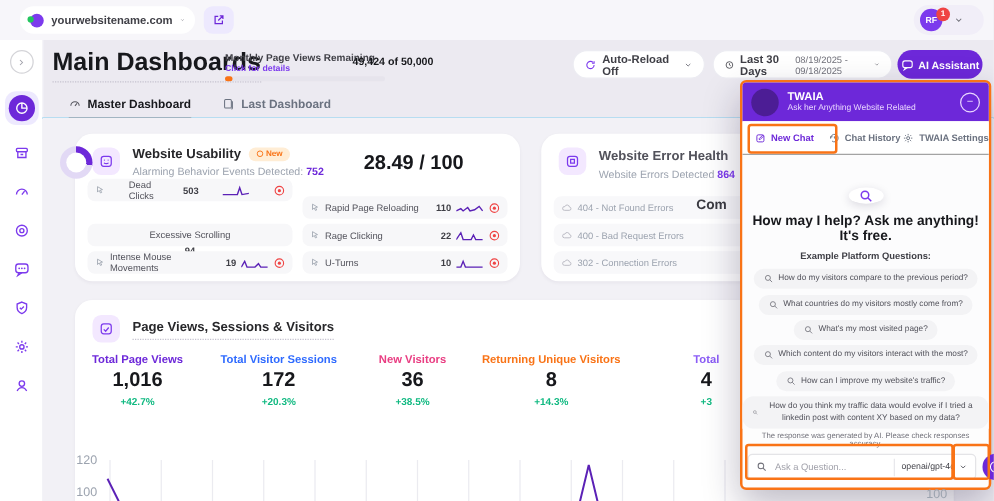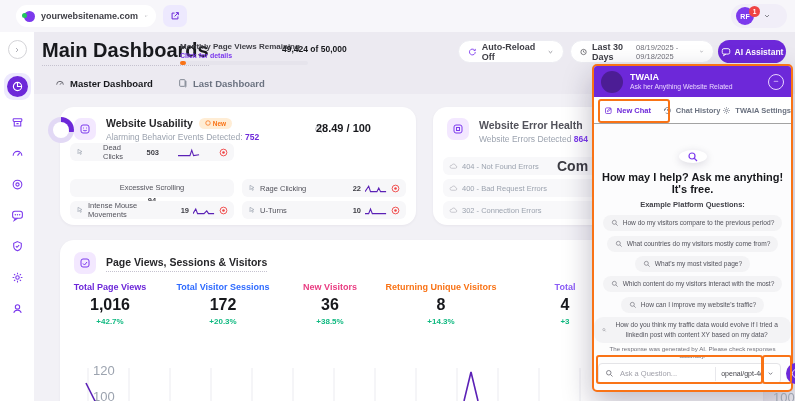--- a/index.html
+++ b/index.html
@@ -66,31 +66,31 @@
   .c-title{font-size:10.5px;font-weight:bold;color:#27272a;}
   .badge-new{background:#ffedd5;color:#f97316;font-size:6.5px;font-weight:bold;border-radius:7px;padding:2px 6px;display:inline-flex;align-items:center;gap:2px;}
   .c-sub{font-size:8.5px;color:#9ca3af;}
   .metric-row{position:absolute;height:18px;background:#f7f7f9;border-radius:6px;
     display:flex;align-items:center;gap:4px;padding:0 6px;box-sizing:border-box;}
   .m-label{font-size:7.5px;color:#52525b;flex:1;}
   .m-value{font-size:7.5px;font-weight:bold;color:#3f3f46;}
   .rec-ic{color:#ef4444;}
   .donut{width:26px;height:26px;border-radius:50%;background:conic-gradient(#6d28d9 0 28%,#e2d9f5 28% 100%);position:relative;}
   .donut:after{content:"";position:absolute;left:5px;top:5px;width:16px;height:16px;border-radius:50%;background:#fff;}
-  .score{font-size:11px;font-weight:bold;color:#17181c;}
+  .score{font-size:16px;font-weight:bold;color:#17181c;}
 
   
   .stat{position:absolute;text-align:center;transform:translateX(-50%);}
   .stat .s-label{font-size:9px;font-weight:bold;}
   .stat .s-value{font-size:16px;font-weight:bold;color:#17181c;margin-top:4px;}
   .stat .s-change{font-size:8px;font-weight:bold;color:#10b981;margin-top:3px;}
-  .ytick{position:absolute;font-size:13px;color:#9ca3af;padding-left:32px;}
-
-  
-  #clipped-text{left:557px;top:158px;font-size:14px;font-weight:bold;color:#3b3b42;z-index:5;}
+  .ytick{position:absolute;font-size:10px;color:#9ca3af;}
+
+  
+  #clipped-text{left:557px;top:158px;font-size:11px;font-weight:bold;color:#3b3b42;z-index:5;}
 
   
   #chat{left:592px;top:64px;width:201px;height:328px;background:#fdfdfd;z-index:10;
     border:2px solid #f97316;border-radius:5px;box-sizing:border-box;
     box-shadow:0 12px 30px rgba(20,10,50,.28);display:flex;flex-direction:column;}
   #chat-header{height:31px;background:#6d28d9;border-radius:3px 3px 0 0;display:flex;align-items:center;padding:0 7px;gap:7px;flex:0 0 auto;}
   .chat-avatar{width:22px;height:22px;border-radius:50%;background:#4c1d95;flex:0 0 auto;}
   .chat-title{font-size:9px;font-weight:bold;color:#fff;line-height:1.2;}
   .chat-sub{font-size:6.8px;color:#e9d5ff;line-height:1.2;}
   .chat-min{margin-left:auto;width:14px;height:14px;border:1.2px solid #e9d5ff;border-radius:50%;color:#e9d5ff;
@@ -332,20 +332,34 @@
     <span class="m-value">19</span>
     <svg width="22" height="10" viewBox="0 0 24 10">
         <path d="M0,9 L3,4 L5,9 L12,9 L15,6 L17,9 L23,9" fill="none" stroke="#5b21b6" stroke-width="1.2"></path>
       </svg>
     <svg class="rec-ic" width="9" height="9" viewBox="0 0 24 24">
         <circle cx="12" cy="12" r="9" fill="none" stroke="currentColor" stroke-width="2.4"></circle>
         <circle cx="12" cy="12" r="3.4" fill="currentColor"></circle>
       </svg>
   </div>
 
+  <div class="metric-row" style="left:182px;top:50px;width:164px;">
+    <svg width="8" height="8" viewBox="0 0 24 24">
+        <path d="M6 4l12 7-5 1 3 6-3 1-3-6-4 4z" fill="none" stroke="#9ca3af" stroke-width="2"></path>
+      </svg>
+    <span class="m-label">Rapid Page Reloading</span>
+    <span class="m-value">110</span>
+    <svg width="22" height="10" viewBox="0 0 24 10">
+        <path d="M0,8 L4,6 L6,8 L10,5 L12,8 L16,7 L20,4 L23,8" fill="none" stroke="#5b21b6" stroke-width="1.2"></path>
+      </svg>
+    <svg class="rec-ic" width="9" height="9" viewBox="0 0 24 24">
+        <circle cx="12" cy="12" r="9" fill="none" stroke="currentColor" stroke-width="2.4"></circle>
+        <circle cx="12" cy="12" r="3.4" fill="currentColor"></circle>
+      </svg>
+  </div>
   <div class="metric-row" style="left:182px;top:72px;width:164px;">
     <svg width="8" height="8" viewBox="0 0 24 24">
         <path d="M6 4l12 7-5 1 3 6-3 1-3-6-4 4z" fill="none" stroke="#9ca3af" stroke-width="2"></path>
       </svg>
     <span class="m-label">Rage Clicking</span>
     <span class="m-value">22</span>
     <svg width="22" height="10" viewBox="0 0 24 10">
         <path d="M0,9 L4,3 L6,9 L13,9 L15,5 L17,9 L23,9" fill="none" stroke="#5b21b6" stroke-width="1.2"></path>
       </svg>
     <svg class="rec-ic" width="9" height="9" viewBox="0 0 24 24">

